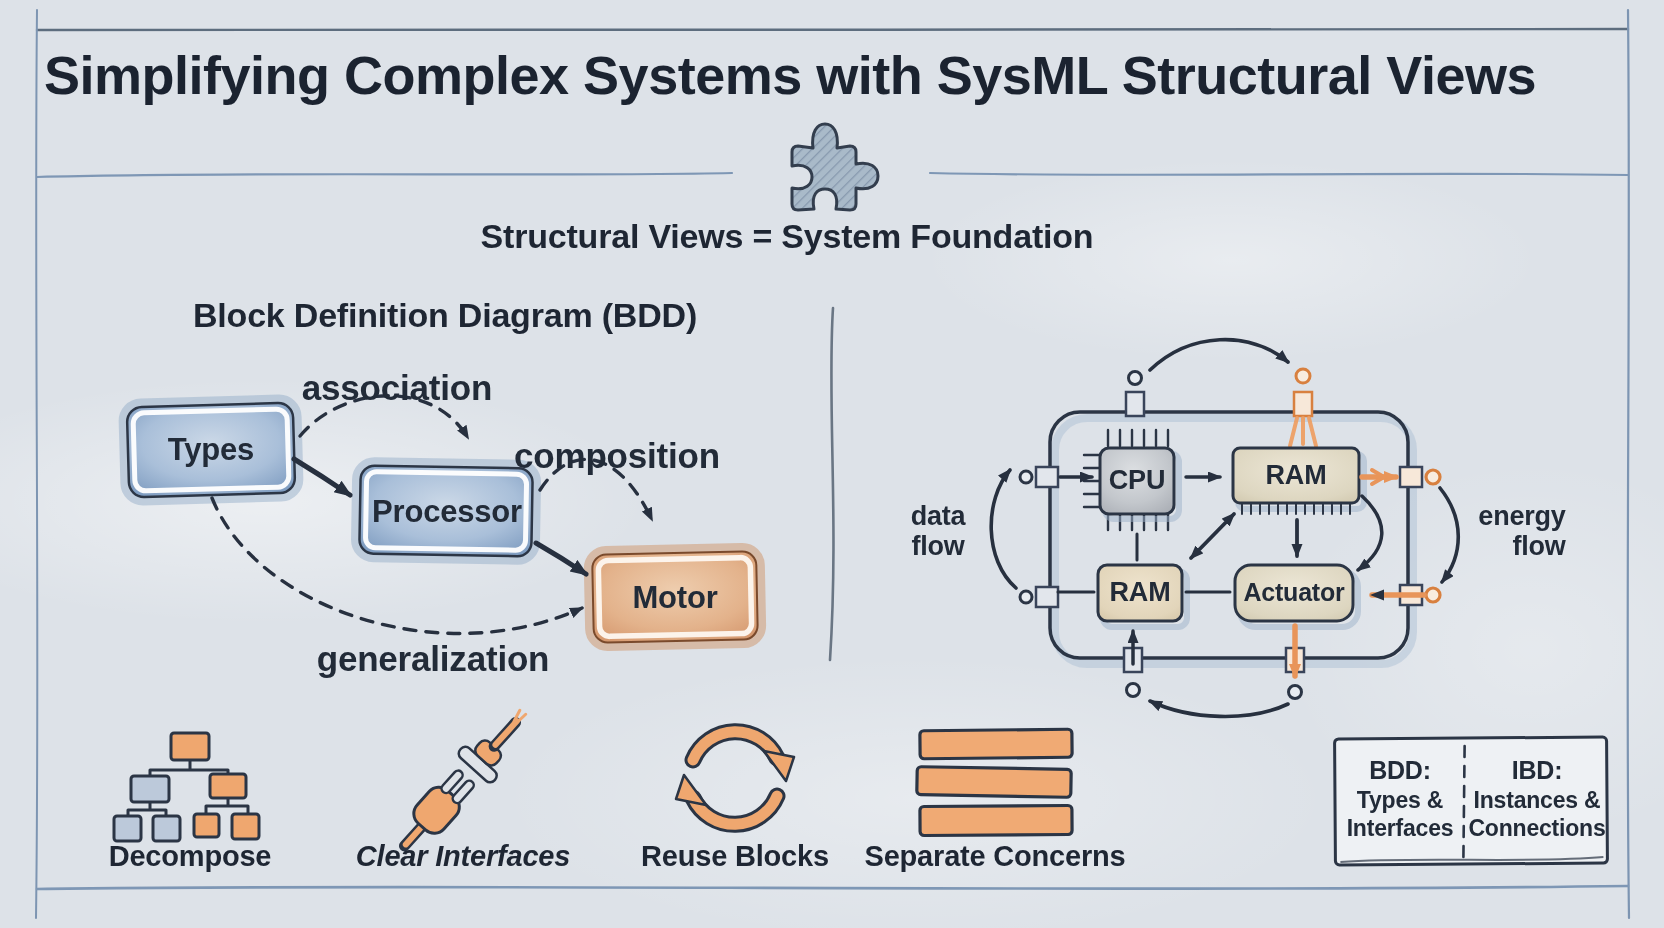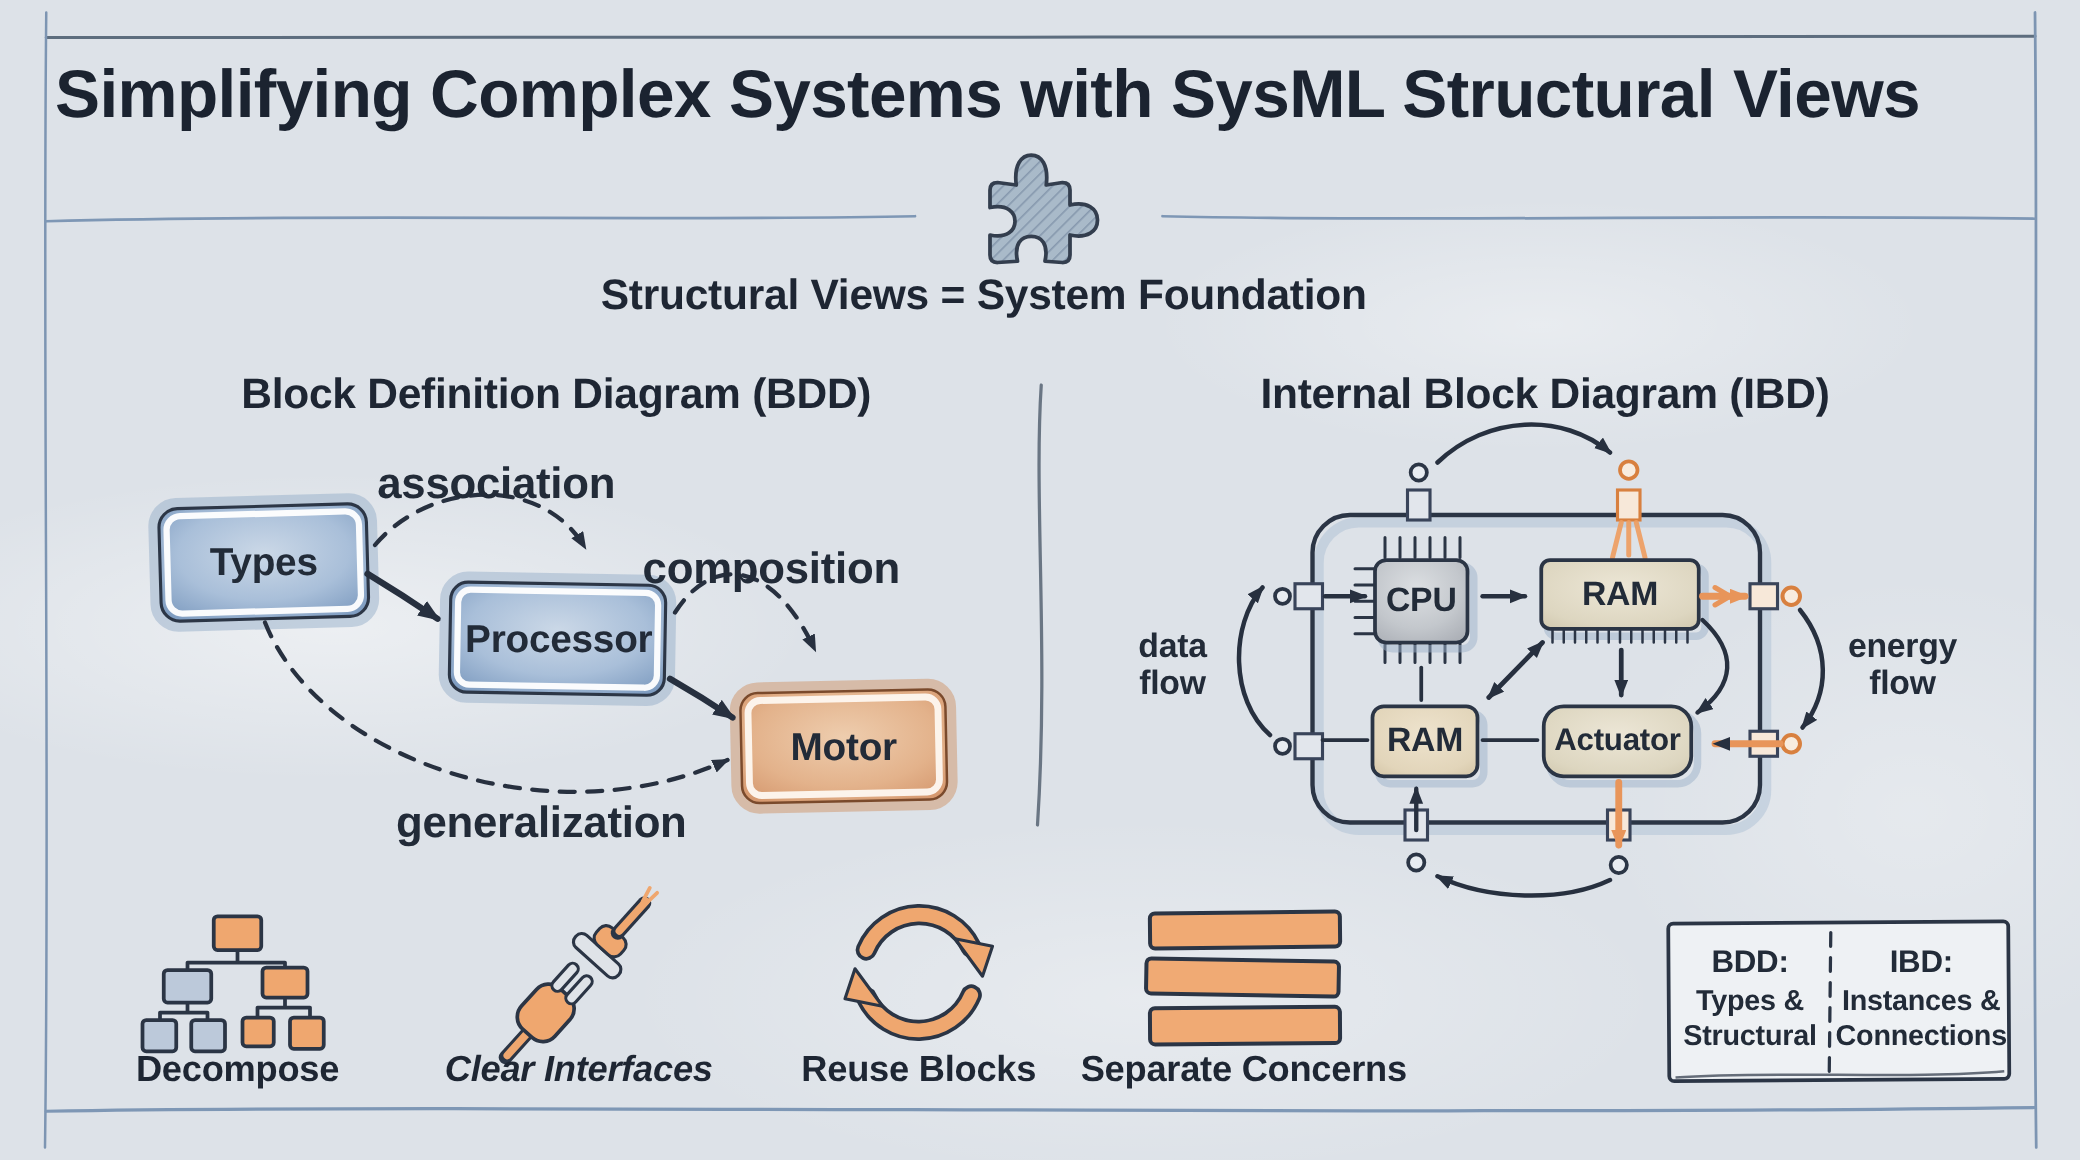--- a/index.html
+++ b/index.html
@@ -278,53 +278,52 @@
     <rect x="1335" y="738" width="272" height="126" rx="4" fill="#eef1f4" stroke="#2b3545" stroke-width="3"></rect>
     <path d="M 1340,861 C 1420,856 1530,864 1603,858" fill="none" stroke="#2b3545" stroke-width="2" opacity=".7"></path>
     <path d="M 1465,746 L 1463,858" fill="none" stroke="#2b3545" stroke-width="2.6" stroke-dasharray="11 9" stroke-linecap="round"></path>
   </g>
 </svg>
 
 <div class="ov title" style="left:790px; top:76px;">Simplifying Complex Systems with SysML Structural Views</div>
 <div class="ov subtitle" style="left:787px; top:237px;">Structural Views = System Foundation</div>
 
 <div class="ov heading" style="left:433px; top:316px;margin-left:12px;">Block Definition Diagram (BDD)</div>
-<div class="ov heading" style="left:1236px; top:316px;">Internal Block Diagram (IBD)</div>
 
 <div class="ov rel" style="left:397px; top:388px;">association</div>
 <div class="ov rel" style="left:617px; top:456px;">composition</div>
 <div class="ov rel" style="left:433px; top:659px;">generalization</div>
 
 <div class="ov blk" style="left:211px; top:450px;">Types</div>
 <div class="ov blk" style="left:447px; top:512px;">Processor</div>
 <div class="ov blk" style="left:675px; top:598px;">Motor</div>
 
 <div class="ov blk-sm" style="left:1137px; top:481px;">CPU</div>
 <div class="ov blk-sm" style="left:1296px; top:476px;">RAM</div>
 <div class="ov blk-sm" style="left:1140px; top:593px;">RAM</div>
 <div class="ov" style="left:1294px; top:593px; font-size:25px;">Actuator</div>
 
 <div class="ov flow" style="left:938px; top:532px;">
   <div>data</div>
   <div>flow</div>
 </div>
-<div class="ov flow" style="left:1522px; top:532px;">
+<div class="ov flow" style="left:1522px; top:532px;text-align:right;">
   <div>energy</div>
   <div>flow</div>
 </div>
 
 <div class="ov benefit" style="left:190px; top:857px;">Decompose</div>
 <div class="ov benefit" style="left:463px; top:857px;font-style:italic;">Clear Interfaces</div>
 <div class="ov benefit" style="left:735px; top:857px;">Reuse Blocks</div>
 <div class="ov benefit" style="left:995px; top:857px;">Separate Concerns</div>
 
 <div class="ov legend-col" style="left:1400px; top:798px;">
   <div class="lg-title">BDD:</div>
   <div>Types &amp;</div>
-  <div>Structural</div>
+  <div>Interfaces</div>
 </div>
 <div class="ov legend-col" style="left:1537px; top:798px;">
   <div class="lg-title">IBD:</div>
   <div>Instances &amp;</div>
   <div>Connections</div>
 </div>
 
 </div>
 
 </body></html>

